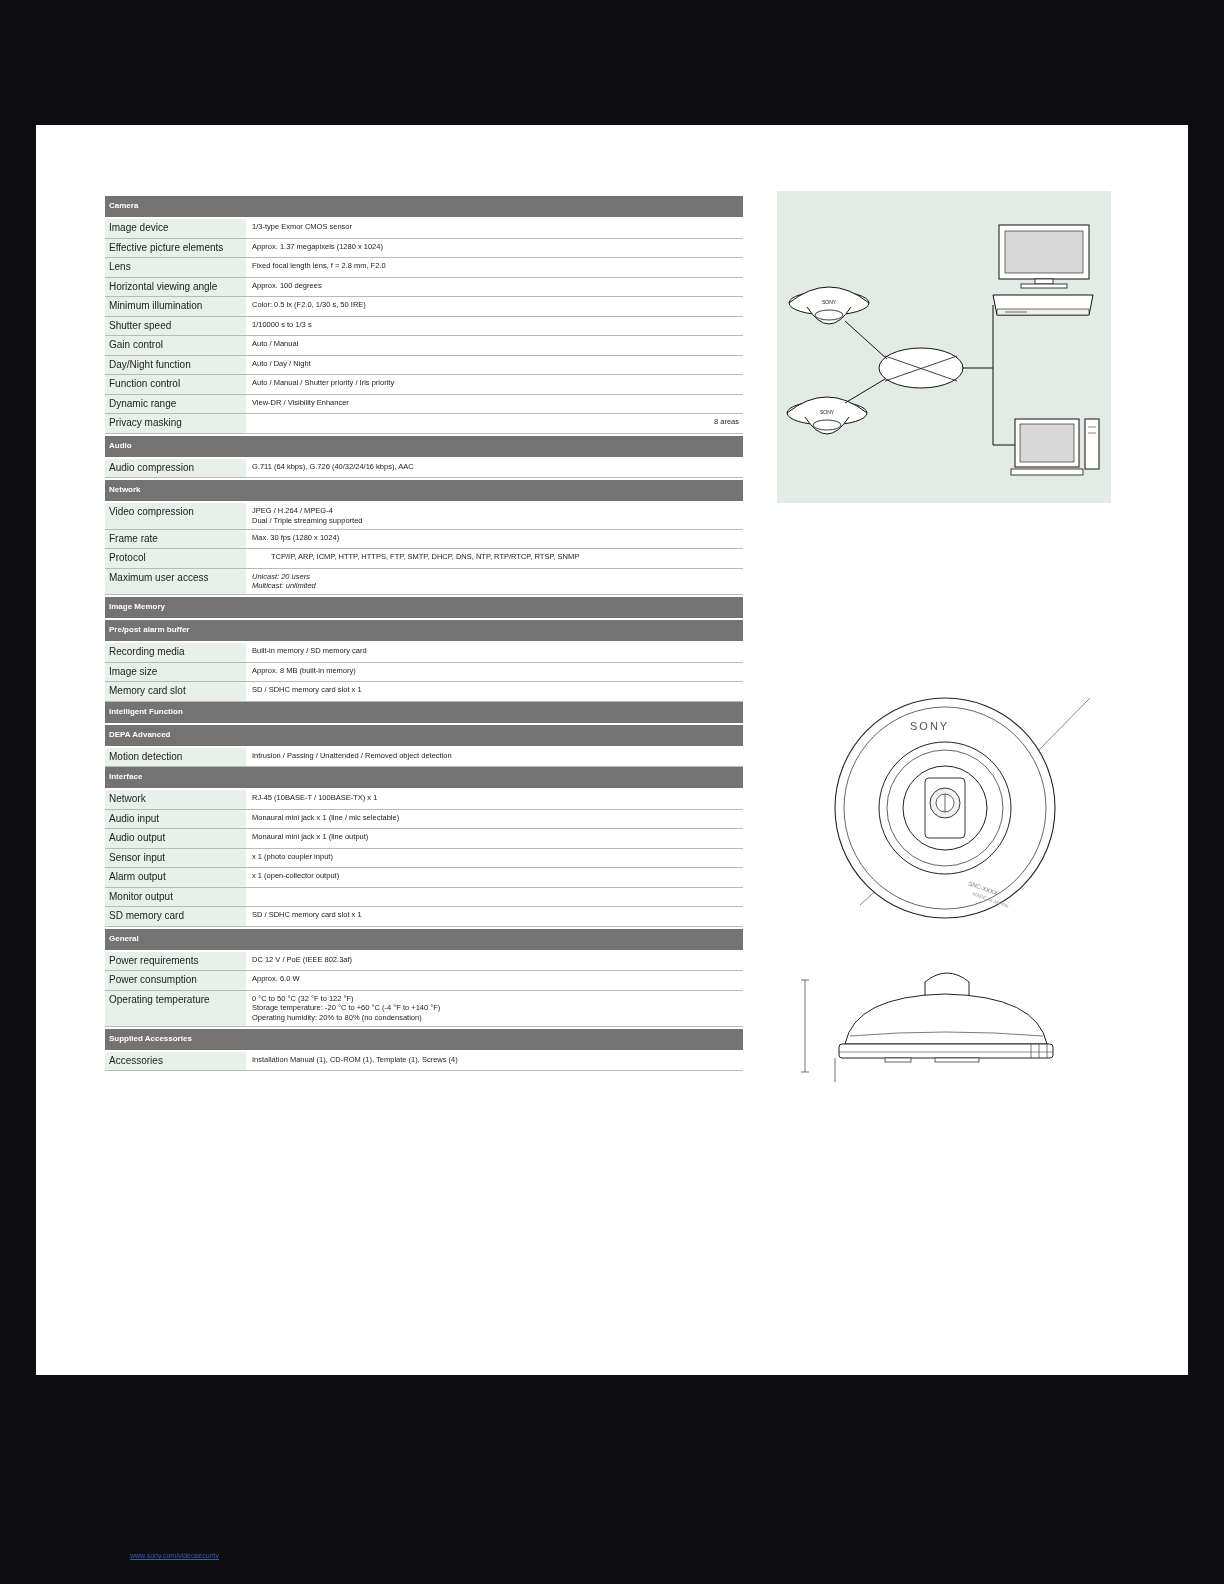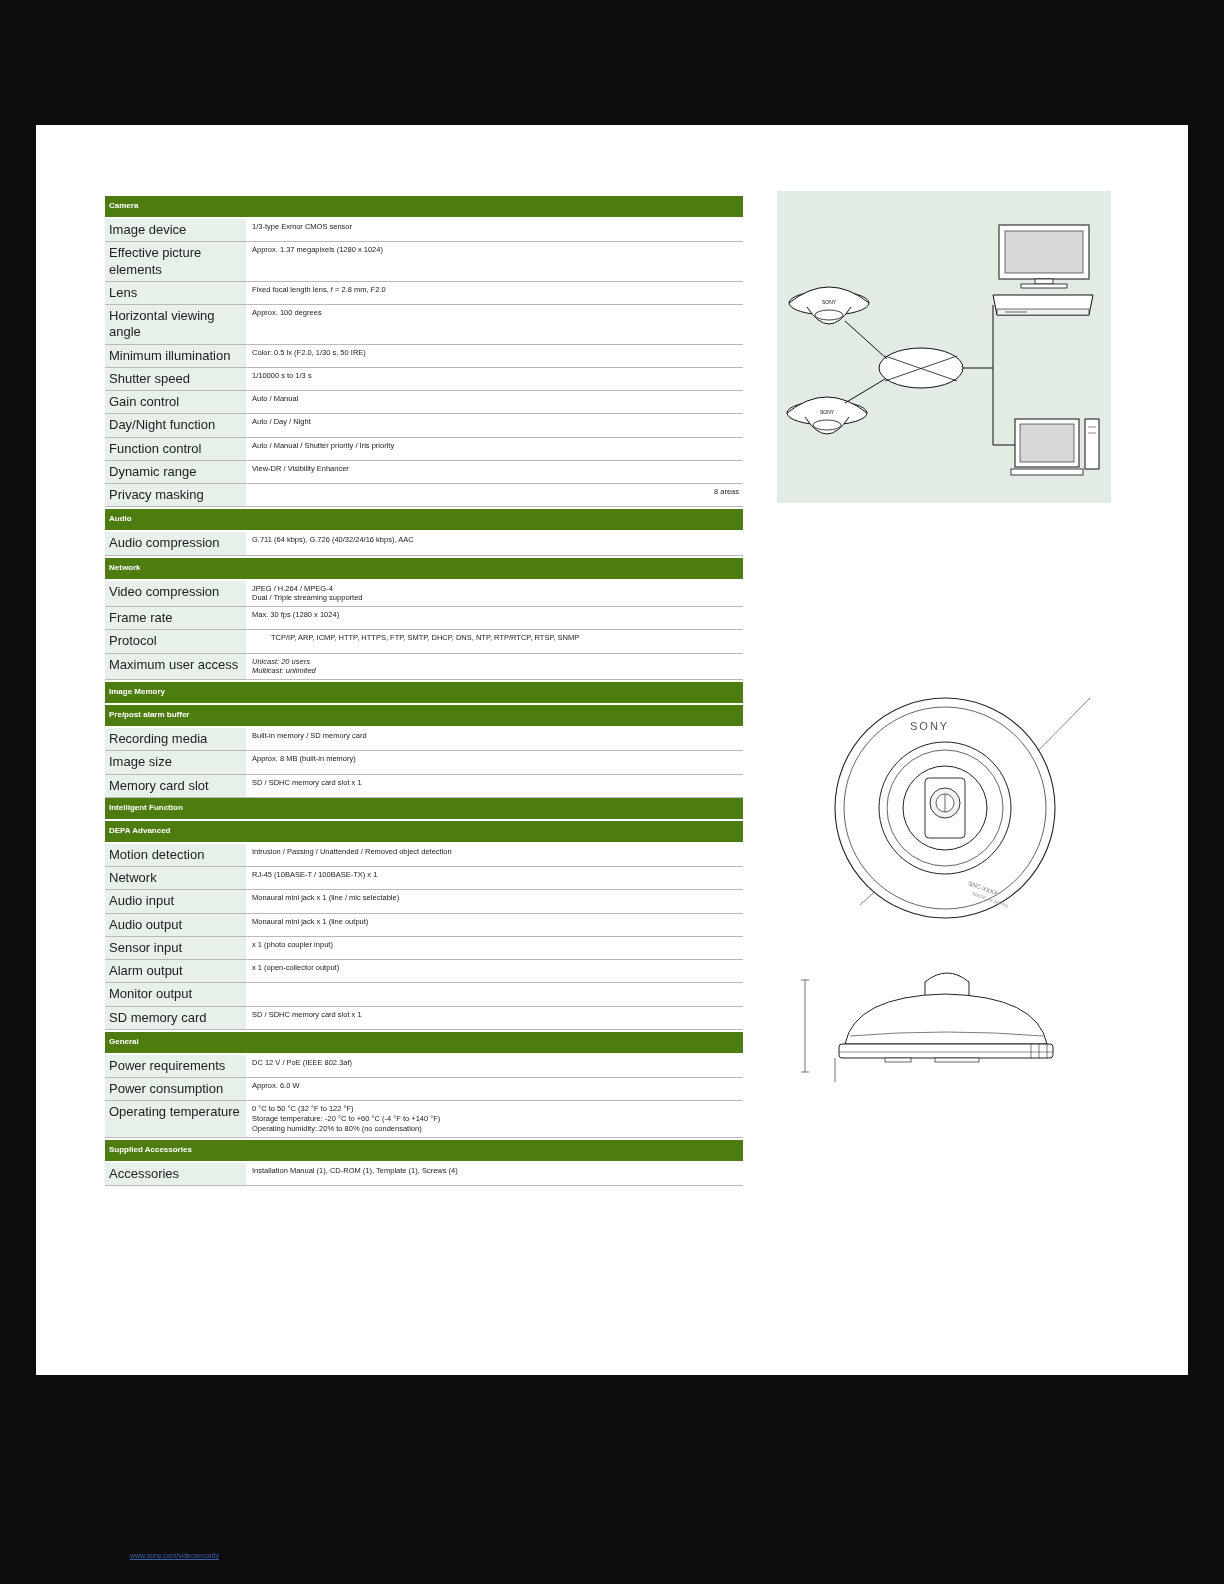--- a/index.html
+++ b/index.html
@@ -55,36 +55,36 @@
     left: 105px;
     top: 196px;
     width: 638px;
   }
   .row {
     display: flex;
     width: 100%;
     box-sizing: border-box;
   }
   .row.section {
-    background: #4d7c0f;
+    background: #737373;
     height: 21px;
     margin-bottom: 2px;
     flex-direction: column;
   }
   .row.section .lbl {
     background: transparent;
   }
   .row.data {
     border-bottom: 1px solid #b9b9b9;
   }
   .lbl {
     width: 141px;
     flex: 0 0 141px;
     background: #e7f0e9;
-    font-size: 13px;
+    font-size: 10px;
     color: #222;
     padding: 3px 5px 3px 4px;
     box-sizing: border-box;
     line-height: 1.25;
   }
   .row.section .lbl {
     color: #ffffff;
     font-weight: bold;
     font-size: 8px;
     padding-top: 5px;
@@ -250,20 +250,24 @@
       <div class="lbl">Intelligent Function</div>
       <div class="val" style="white-space: pre-line;"></div>
     </div>
     <div class="row section">
       <div class="lbl">DEPA Advanced</div>
       <div class="val" style="white-space: pre-line;"></div>
     </div>
     <div class="row data">
       <div class="lbl">Motion detection</div>
       <div class="val" style="white-space: pre-line;">Intrusion / Passing / Unattended / Removed object detection</div>
+    </div>
+    <div class="row section">
+      <div class="lbl">Interface</div>
+      <div class="val" style="white-space: pre-line;"></div>
     </div>
     <div class="row data">
       <div class="lbl">Network</div>
       <div class="val" style="white-space: pre-line;">RJ-45 (10BASE-T / 100BASE-TX) x 1</div>
     </div>
     <div class="row data">
       <div class="lbl">Audio input</div>
       <div class="val" style="white-space: pre-line;">Monaural mini jack x 1 (line / mic selectable)</div>
     </div>
     <div class="row data">

